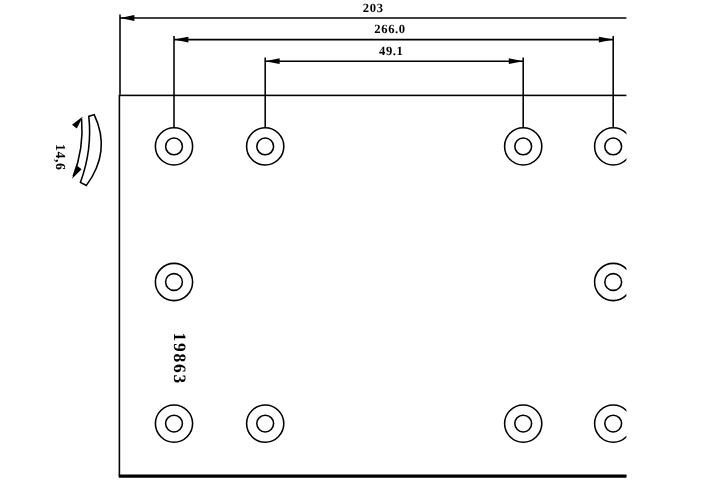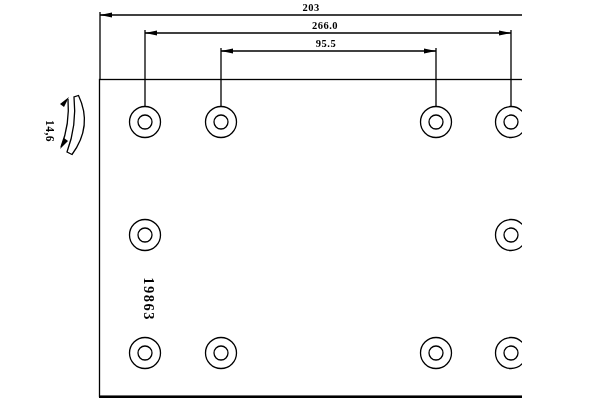--- a/index.html
+++ b/index.html
@@ -108,17 +108,17 @@
       <path d="M 68,99 Q 70,124 61,147"></path>
       <g fill="#000" stroke="none">
         <polygon points="69,97 64,107 60,104"></polygon>
         <polygon points="60,149 64,138 68,141"></polygon>
       </g>
     </g>
   </svg>
 
   <div id="label-203" class="dim-label">203</div>
   <div id="label-1622" class="dim-label">266.0</div>
-  <div id="label-955" class="dim-label">95.5</div>
+  <div id="label-955" class="dim-label">49.1</div>
   <div id="label-thickness" class="dim-label rot">14,6</div>
   <div id="label-partnum" class="dim-label rot">19863</div>
 
 </div>
 
 </body></html>

